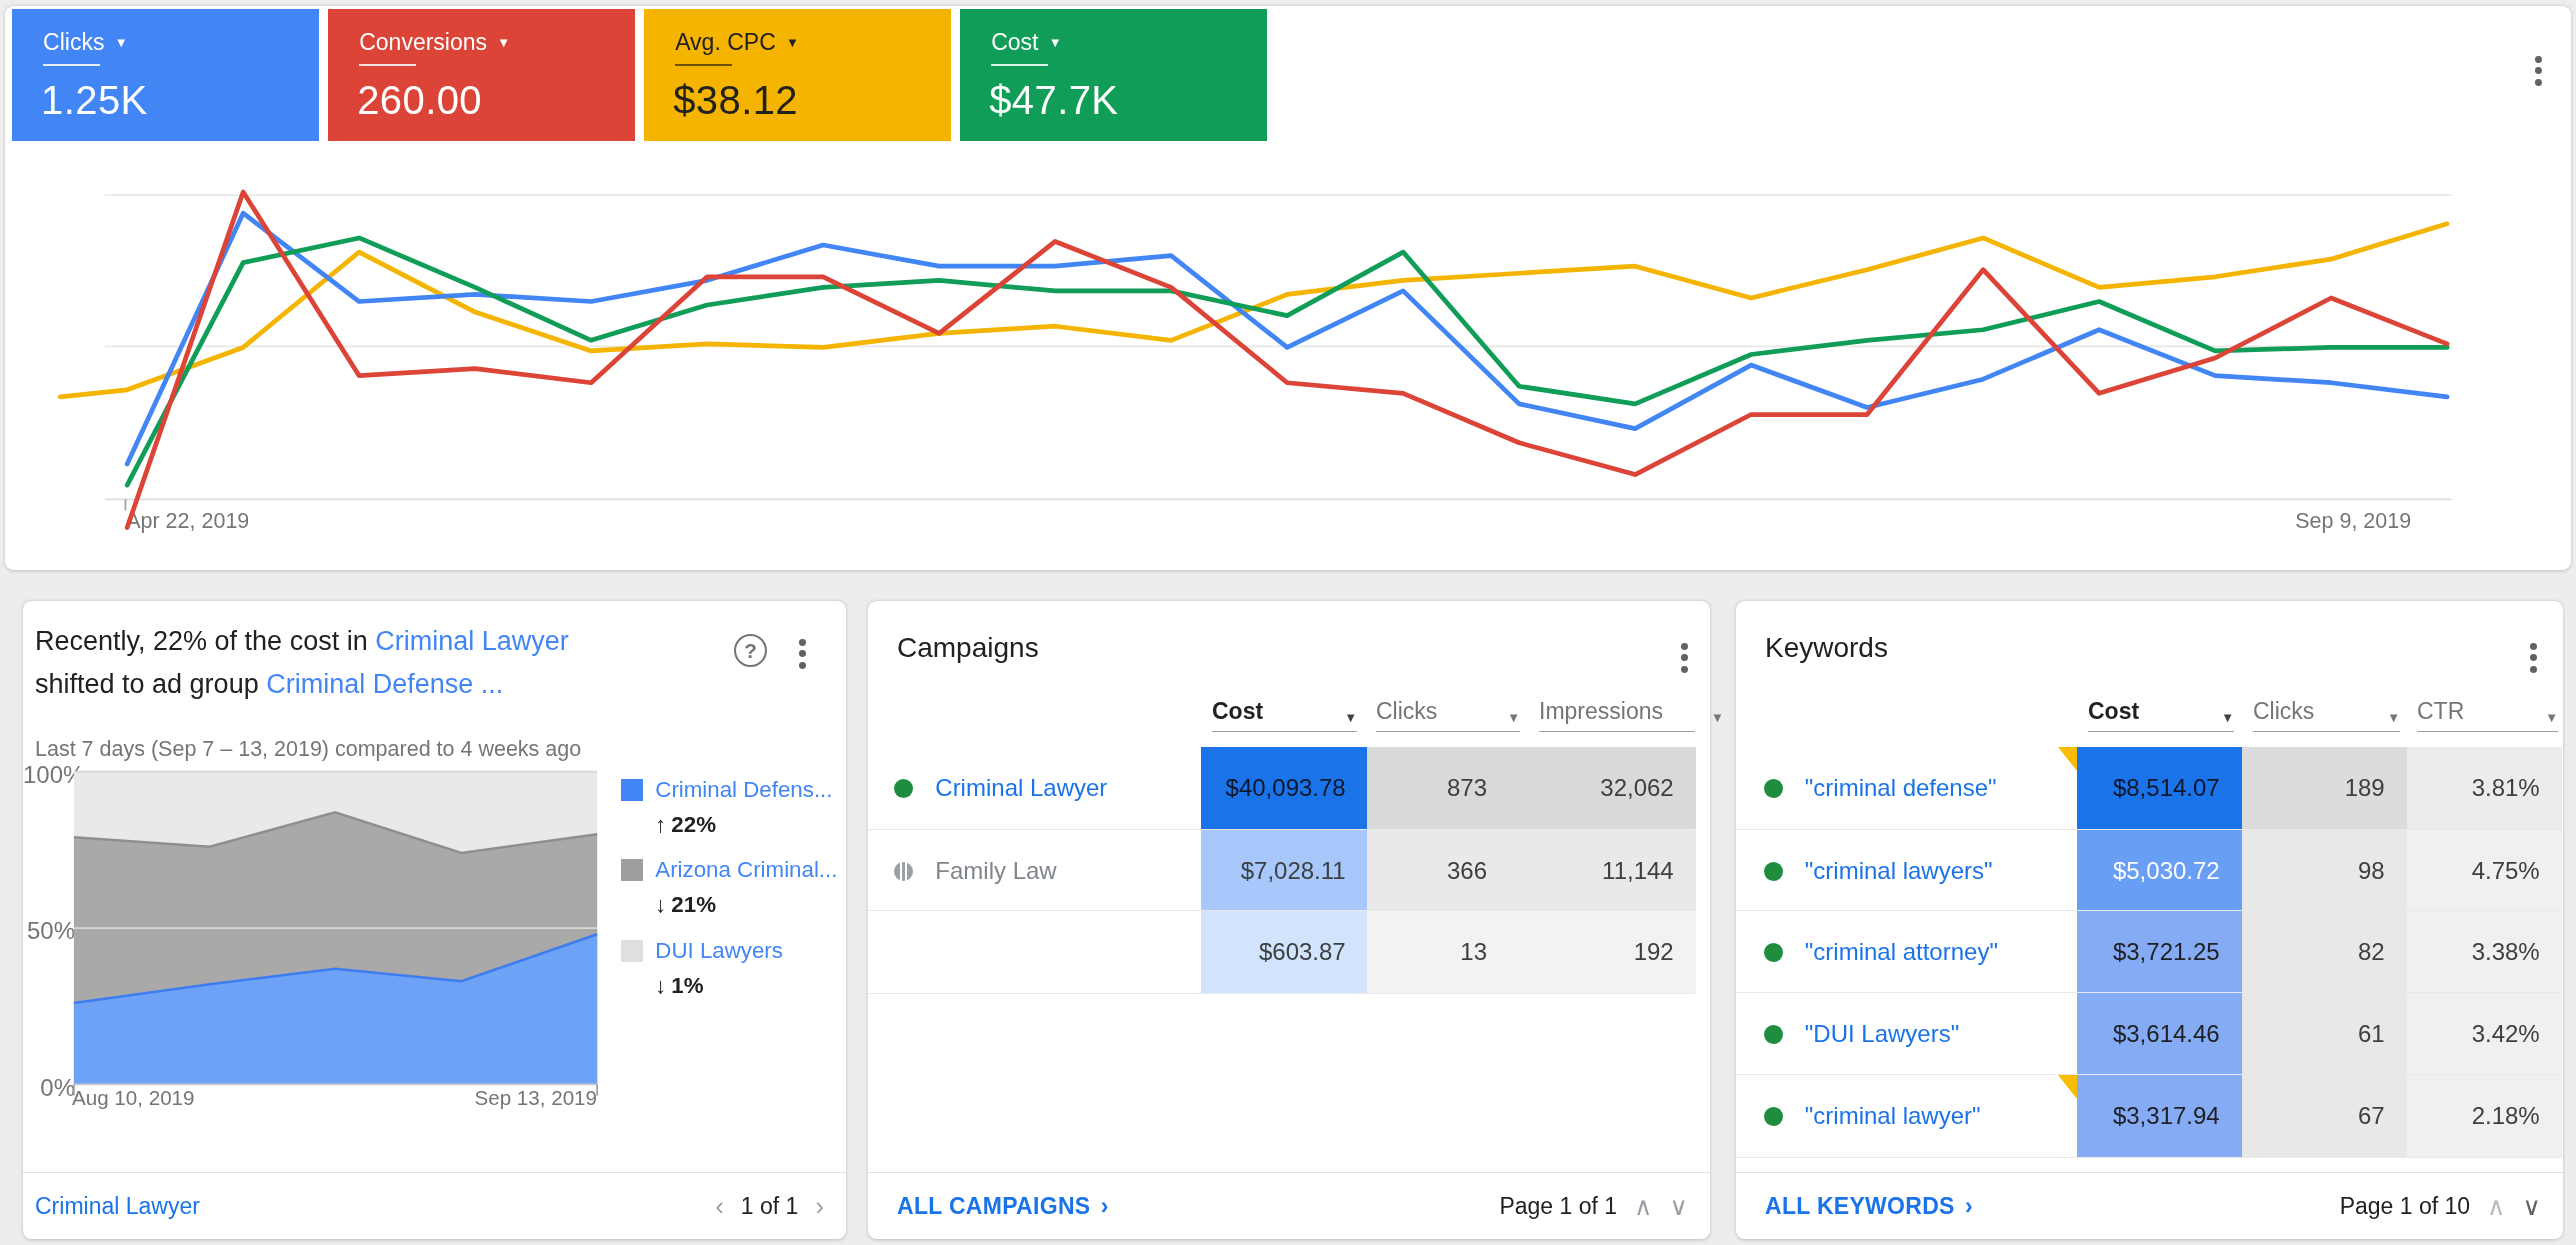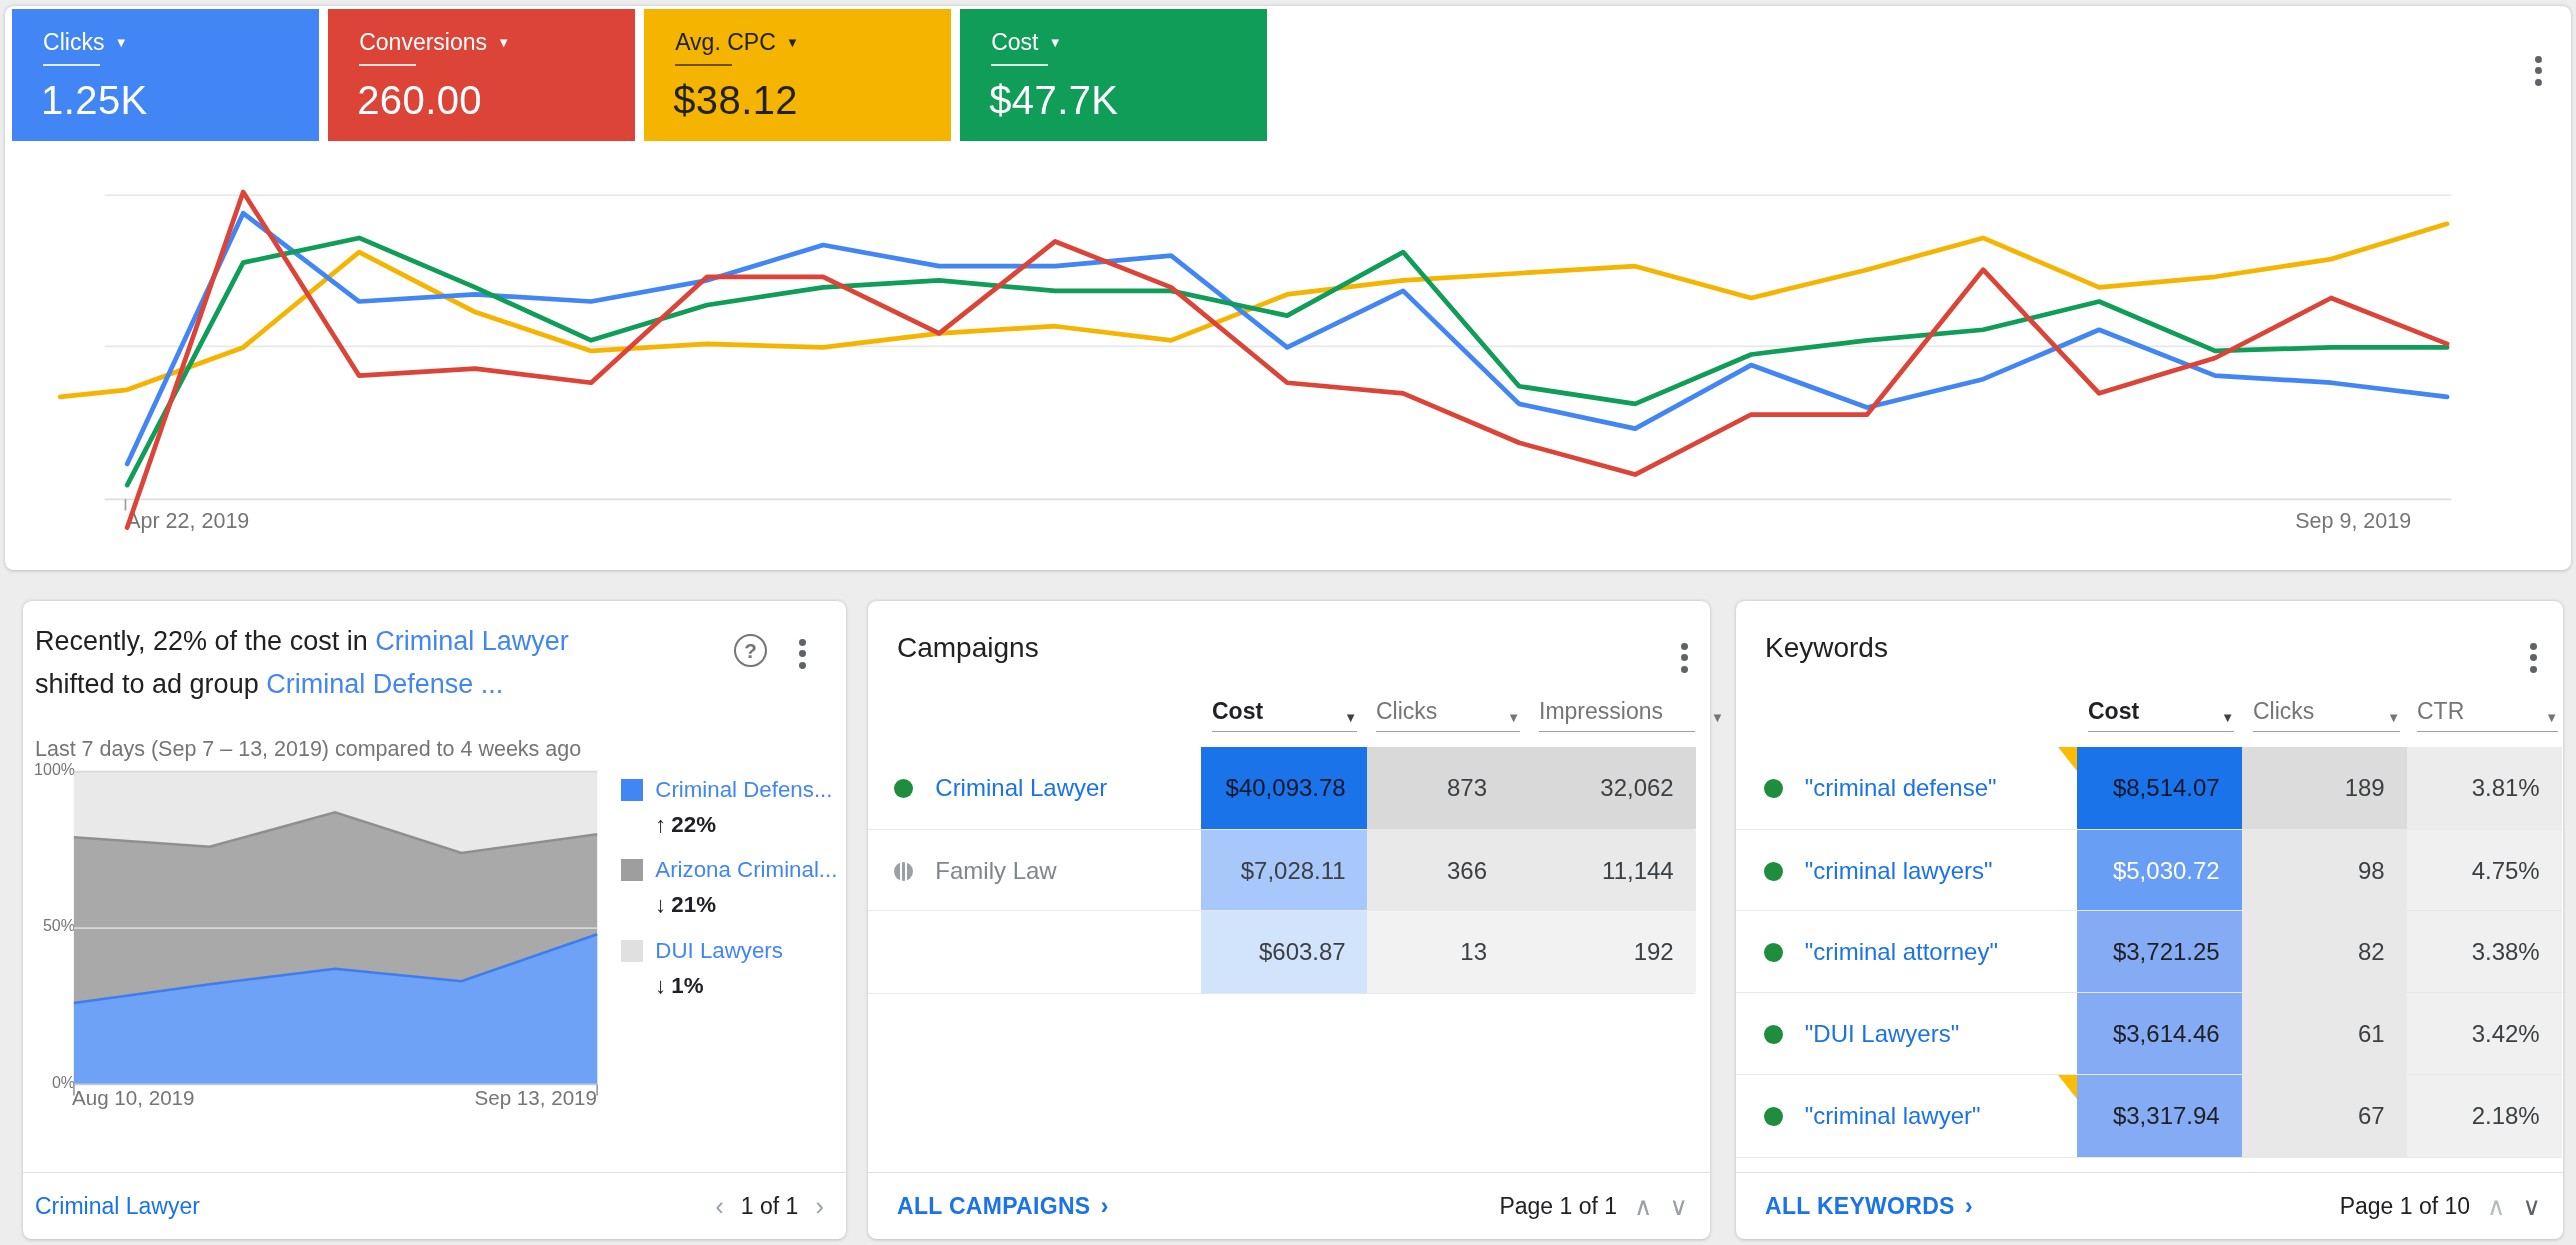--- a/index.html
+++ b/index.html
@@ -28,21 +28,21 @@
   
   #overlay{position:absolute;left:0;top:0;z-index:6;pointer-events:none;}
 
   
   #insight{left:23px;top:601px;width:823px;height:638px;}
   #insight .ititle{position:absolute;left:12px;top:19px;width:593px;font-size:27px;line-height:43px;color:#212121;}
   #insight .ititle .tlink{color:#4285f4;cursor:pointer;}
   #insight .isub{position:absolute;left:12px;top:136px;font-size:21.5px;color:#757575;}
   .help{position:absolute;left:711px;top:33px;width:29px;height:29px;border:2.6px solid #757575;border-radius:50%;color:#757575;font-size:20.6px;font-weight:bold;display:flex;align-items:center;justify-content:center;cursor:pointer;}
   #insight .kebab{left:776px;top:34px;}
-  .ytick{position:absolute;left:0;width:52px;text-align:right;font-size:16px;color:#757575;}
+  .ytick{position:absolute;left:0;width:52px;text-align:right;font-size:24px;color:#757575;}
   #yt0{top:160px;} #yt1{top:316px;} #yt2{top:473px;}
   .xlab{position:absolute;top:485px;font-size:20.6px;color:#757575;}
   #xl-start{left:49px;}
   #xl-end{left:327px;width:247px;text-align:right;}
   .lentry{position:absolute;left:598px;width:215px;}
   #le0{top:176px;} #le1{top:256px;} #le2{top:337px;}
   .lrow{display:flex;align-items:center;gap:12px;}
   .sw{width:22.3px;height:22.3px;flex:0 0 auto;}
   #le0 .sw{background:#4285f4;} #le1 .sw{background:#9e9e9e;} #le2 .sw{background:#e0e0e0;}
   .llabel{font-size:22.3px;color:#4285f4;white-space:nowrap;cursor:pointer;}

